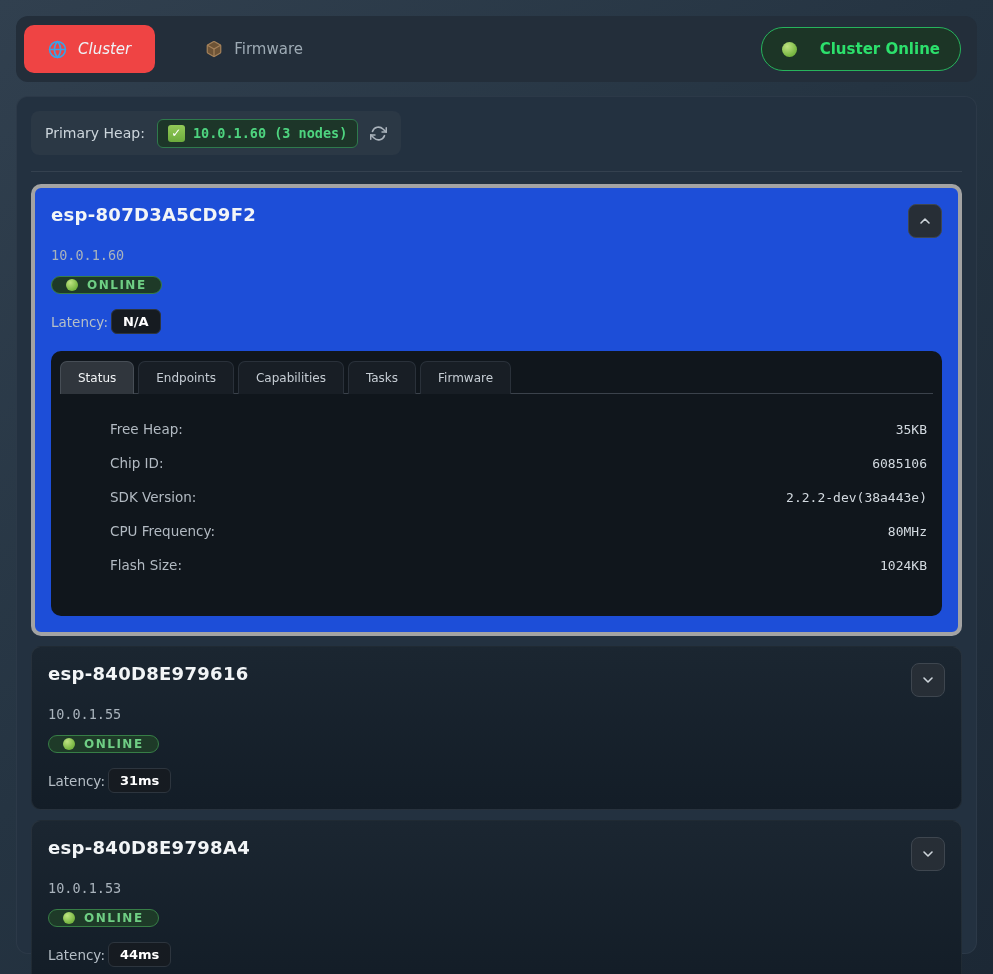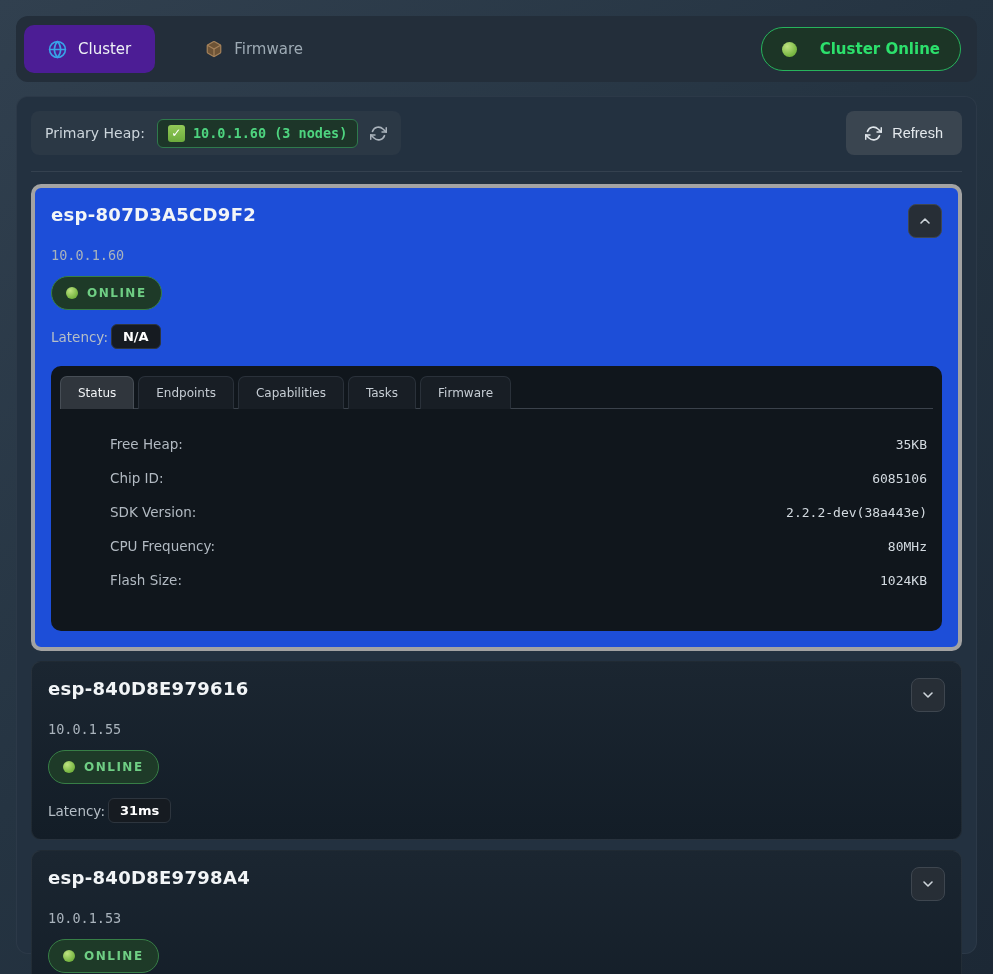--- a/index.html
+++ b/index.html
@@ -21,21 +21,21 @@
     align-items: center;
     padding: 0 16px 0 8px;
   }
   .nav-tab {
     display: flex; align-items: center; gap: 11px;
     height: 48px; padding: 0 24px;
     border-radius: 10px;
     color: #9daab4; font-size: 15px;
     cursor: pointer;
   }
-  .nav-tab.active { background: #4c1d95; color: #eef2f6; }
+  .nav-tab.active { background: #ef4444; color: #eef2f6; font-style: italic; }
   .nav-tab + .nav-tab { margin-left: 26px; }
   .nav-spacer { flex: 1; }
   .cluster-online {
     display: flex; align-items: center; gap: 23px;
     height: 44px; padding: 0 20px;
     border-radius: 22px;
     border: 1px solid #27b35c;
     background: #1c3526;
     color: #2ce06c; font-weight: bold; font-size: 15px;
   }
@@ -110,21 +110,21 @@
     background: #272e36;
     border: 1px solid #3e464f;
     border-radius: 8px;
     display: inline-flex; align-items: center; justify-content: center;
     color: #ced5db; cursor: pointer;
   }
   .card-ip { margin-top: 9px; font-size: 13.5px; color: #a9b3bc; }
   .online-badge {
     margin-top: 13px;
     display: inline-flex; align-items: center; gap: 9px;
-    height: 14px; padding: 16px 14px;
+    height: 14px; padding: 8px 14px;
     background: #1e3a28;
     border: 1px solid #377e46;
     border-radius: 999px;
     color: #6fce84; font-size: 12px; font-weight: bold; letter-spacing: 1.5px;
   }
   .latency-row { margin-top: 14px; display: flex; align-items: center; gap: 3px; font-size: 13.5px; color: #b6bfc7; }
   .value-chip {
     padding: 4px 11px;
     background: #161b21;
     border: 1px solid #2d353e;
@@ -207,30 +207,20 @@
         <span>10.0.1.60 (3 nodes)</span>
       </span>
       <span class="sync-icon">
         <svg width="17" height="17" viewBox="0 0 24 24" fill="none" stroke="currentColor" stroke-width="2.2" stroke-linecap="round" stroke-linejoin="round">
           <polyline points="23 4 23 10 17 10"></polyline>
           <polyline points="1 20 1 14 7 14"></polyline>
           <path d="M3.51 9a9 9 0 0 1 14.85-3.36L23 10M1 14l4.64 4.36A9 9 0 0 0 20.49 15"></path>
         </svg>
       </span>
     </div>
-    <button class="refresh-btn">
-      <span class="sync-icon" style="color:#dfe5ea">
-        <svg width="17" height="17" viewBox="0 0 24 24" fill="none" stroke="currentColor" stroke-width="2.2" stroke-linecap="round" stroke-linejoin="round">
-          <polyline points="23 4 23 10 17 10"></polyline>
-          <polyline points="1 20 1 14 7 14"></polyline>
-          <path d="M3.51 9a9 9 0 0 1 14.85-3.36L23 10M1 14l4.64 4.36A9 9 0 0 0 20.49 15"></path>
-        </svg>
-      </span>
-      <span>Refresh</span>
-    </button>
   </div>
 
   <div class="divider"></div>
 
   <section class="card primary">
     <div class="card-head">
       <h2 class="card-title">esp-807D3A5CD9F2</h2>
       <button class="chev-btn">
         <span>
           <svg width="16" height="16" viewBox="0 0 24 24" fill="none" stroke="currentColor" stroke-width="2.4" stroke-linecap="round" stroke-linejoin="round">

